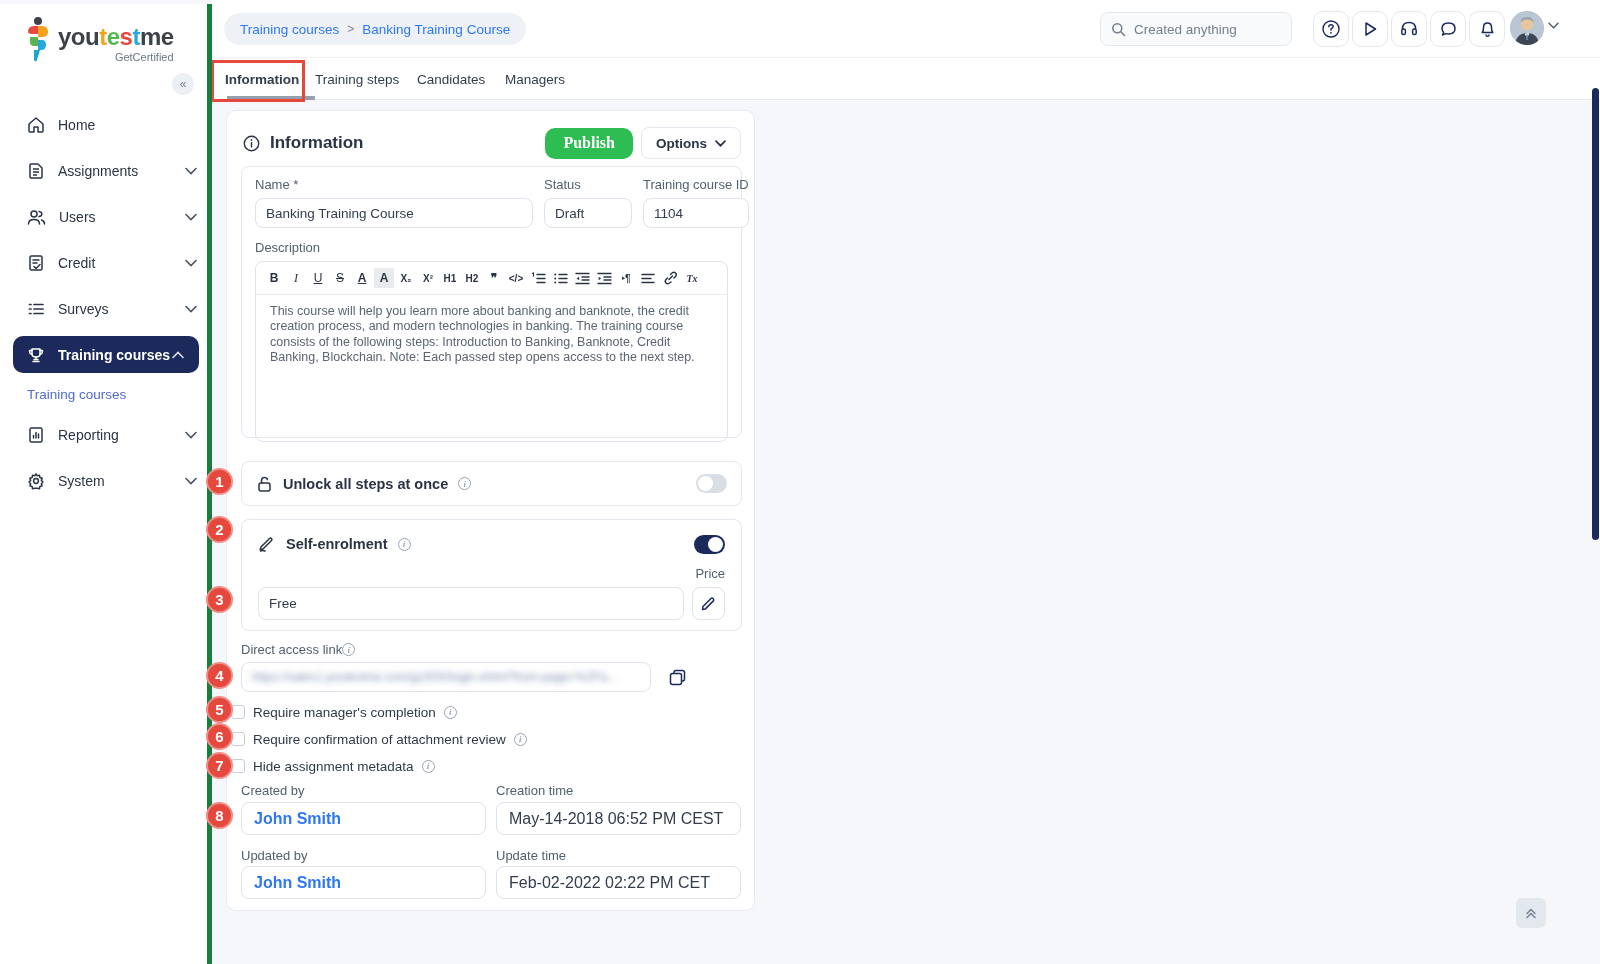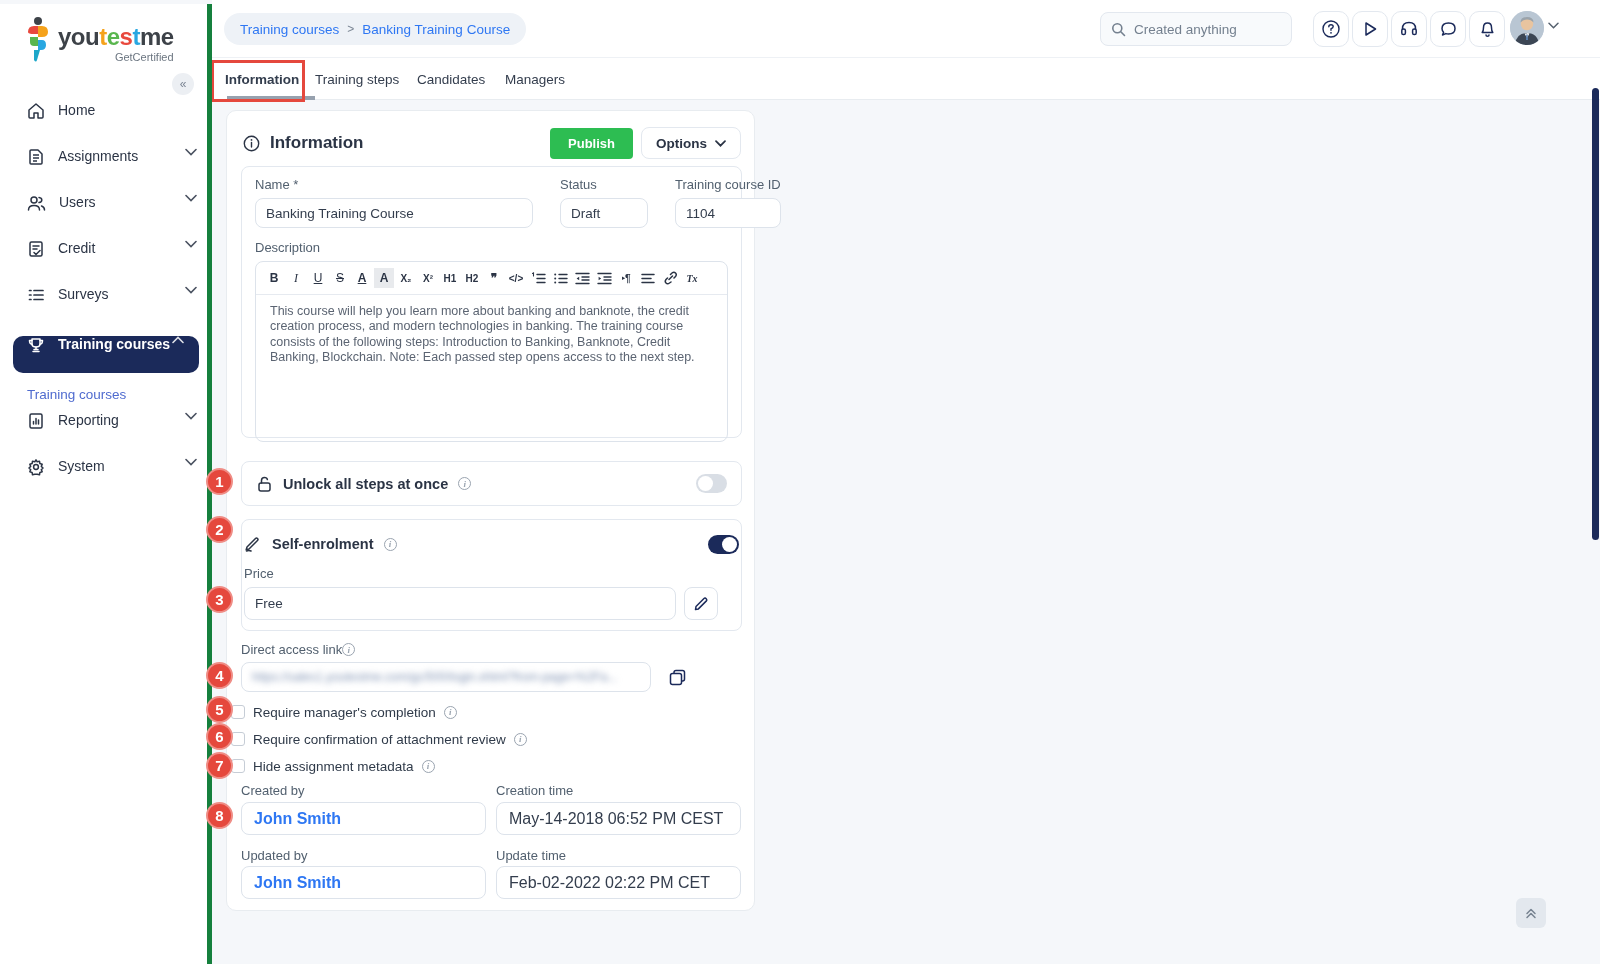--- a/index.html
+++ b/index.html
@@ -9,21 +9,21 @@
   
   .sidebar { position:absolute; left:0; top:4px; width:212px; height:964px; background:#fff; border-right:5px solid #15803d; z-index:5; }
   .logo-wrap { position:absolute; left:22px; top:12px; display:flex; align-items:flex-start; gap:6px; }
   .logo-mark { width:30px; height:48px; }
   .logo-text { display:flex; flex-direction:column; }
   .logo-word { font-size:24px; font-weight:bold; letter-spacing:-0.5px; line-height:26px; margin-top:8px;}
   .logo-word .c0{color:#3d4248}.logo-word .c1{color:#f5a21b}.logo-word .c2{color:#59b64e}.logo-word .c3{color:#e8483d}.logo-word .c4{color:#29a7e1}.logo-word .c5{color:#3d4248}
   .logo-tag { font-size:11px; color:#6b7580; align-self:flex-end; margin-top:1px; }
   .collapse-btn { position:absolute; right:13px; top:69px; width:22px; height:22px; border-radius:50%; background:#eceff3; color:#7c8694; font-size:12px; display:flex; align-items:center; justify-content:center; cursor:pointer; }
   .nav { position:absolute; left:0; top:98px; width:212px; }
-  .nav-item { display:flex; align-items:flex-start; height:46px; padding:0 15px 0 27px; color:#2b3445; font-size:14px; cursor:pointer; }
+  .nav-item { display:flex; align-items:center; height:46px; padding:0 15px 0 27px; color:#2b3445; font-size:14px; cursor:pointer; }
   .nav-item .nlabel { margin-left:13px; flex:1; }
   .nav-item svg { flex:0 0 auto; }
   .nav-item.active { background:#1b2a5a; color:#fff; border-radius:10px; margin:4px 13px; height:37px; padding-left:14px; font-weight:bold; }
   .nav-sub { display:block; padding:10px 0 10px 27px; color:#4f6bcf; font-size:13.5px; cursor:pointer; }
   .chev { opacity:.85; }
 
   
   .topbar { position:absolute; left:212px; top:0; right:0; height:58px; background:#fff; border-bottom:1px solid #eef1f5; z-index:4; }
   .crumb { position:absolute; left:12px; top:13px; height:32px; display:flex; align-items:center; gap:8px; background:#eef2f7; border-radius:16px; padding:0 16px; font-size:13.5px; }
   .crumb a { color:#2e77f3; text-decoration:none; cursor:pointer; }
@@ -39,26 +39,26 @@
   .tab.active { font-weight:bold; }
   .tab-hl { position:absolute; left:-1px; top:2px; width:94px; height:42px; border:3px solid #e5483d; z-index:2; pointer-events:none; }
   .tab-underline { position:absolute; left:2px; top:38px; width:88px; height:4px; background:#97a1ae; }
 
   
   .content { position:absolute; left:212px; top:100px; right:0; bottom:0; background:#f5f7fa; }
   .card { position:absolute; left:14px; top:10px; width:529px; height:801px; background:#fff; border:1px solid #e8ecf0; border-radius:10px; }
   .card-head { position:absolute; left:16px; top:16px; right:13px; height:32px; display:flex; align-items:center; }
   .card-title { display:flex; align-items:center; gap:10px; font-size:17px; font-weight:bold; color:#2b3445; }
   .head-spacer { flex:1; }
-  .btn-publish { height:31px; padding:0 18px; background:#2dbd52; color:#fff; border:none; border-radius:4px; font-size:13px; font-weight:bold; cursor:pointer; font-family:Liberation Sans, sans-serif; }
+  .btn-publish { height:31px; padding:0 18px; background:#2dbd52; color:#fff; border:none; border-radius:10px; font-size:16px; font-weight:bold; cursor:pointer; font-family:Liberation Serif, serif; }
   .btn-options { height:32px; margin-left:8px; padding:0 14px; background:#fff; color:#2b3445; border:1px solid #e3e8ef; border-radius:8px; font-size:13.5px; font-weight:bold; display:flex; align-items:center; gap:8px; cursor:pointer; font-family:inherit; }
 
   .box { position:absolute; left:14px; width:501px; background:#fff; border:1px solid #e3e8ef; border-radius:8px; }
   .fields-box { top:55px; height:272px; padding:10px 13px; }
-  .frow { display:flex; gap:27px;align-items:center; }
+  .frow { display:flex; gap:11px;align-items:center; }
   .fcol { display:flex; flex-direction:column; }
   .flabel { font-size:13px; color:#52606f; margin-bottom:6px; }
   .finput { height:30px; border:1px solid #dde3eb; border-radius:8px; background:#fff; font-size:13.5px; color:#333d4d; padding:0 10px; font-family:inherit; display:flex; align-items:center; }
   .w-name{width:278px} .w-status{width:88px} .w-id{width:106px}
 
   .editor { margin-top:5px; border:1px solid #dde3eb; border-radius:8px; height:181px; overflow:hidden; }
   .toolbar { display:flex; align-items:center; gap:2px; padding:6px 8px; border-bottom:1px solid #e6eaf0; }
   .tbtn { min-width:20px; height:20px; display:flex; align-items:center; justify-content:center; font-size:12px; color:#2b3445; cursor:pointer; padding:0 2px; }
   .tbtn.b{font-weight:bold} .tbtn.i{font-style:italic;font-family:"Liberation Serif",serif} .tbtn.u{text-decoration:underline}
   .tbtn.s{text-decoration:line-through} .tbtn.ua{text-decoration:underline;font-weight:bold}
@@ -68,21 +68,21 @@
 
   .toggle { width:31px; height:19px; border-radius:10px; position:relative; cursor:pointer; flex:0 0 auto; }
   .toggle.off { background:#d9dee5; }
   .toggle.on { background:#1b2a5a; }
   .knob { position:absolute; top:2px; width:15px; height:15px; border-radius:50%; background:#fff; }
   .toggle.off .knob { left:2px; } .toggle.on .knob { right:2px; }
 
   .unlock-box { top:350px; height:45px; display:flex; align-items:center; padding:0 14px; gap:10px; }
   .row-label { font-size:14.5px; font-weight:bold; color:#2b3445; }
   .grow { flex:1; }
-  .self-box { top:408px; height:112px; padding:12px 2px; }
+  .self-box { top:408px; height:112px; padding:12px 16px;text-align:right; }
   .self-row { display:flex; align-items:center; gap:10px; height:24px; }
   .price-label { font-size:13px; color:#52606f; margin:10px 0 6px; }
   .price-row { display:flex; gap:8px; }
   .price-input { width:432px; }
   .sq-btn { width:34px; height:33px; border:1px solid #dde3eb; border-radius:8px; background:#fff; display:flex; align-items:center; justify-content:center; cursor:pointer; }
 
   .info { display:inline-flex; width:13px; height:13px; border:1px solid #9aa4b0; border-radius:50%; color:#9aa4b0; font-size:9px; align-items:center; justify-content:center; font-family:"Liberation Serif", serif; font-style:italic; font-weight:bold; flex:0 0 auto; }
 
   .dal-label { position:absolute; left:14px; top:531px; display:flex; align-items:center; font-size:13px; color:#52606f; }
   .dal-row { position:absolute; left:14px; top:551px; display:flex; align-items:center; }

